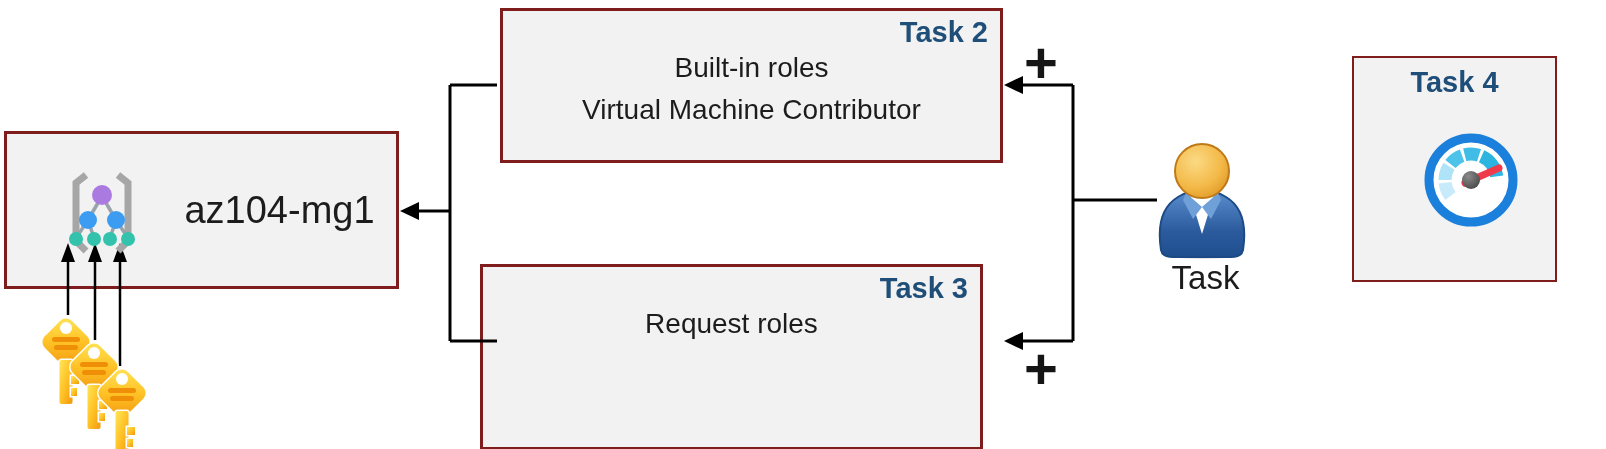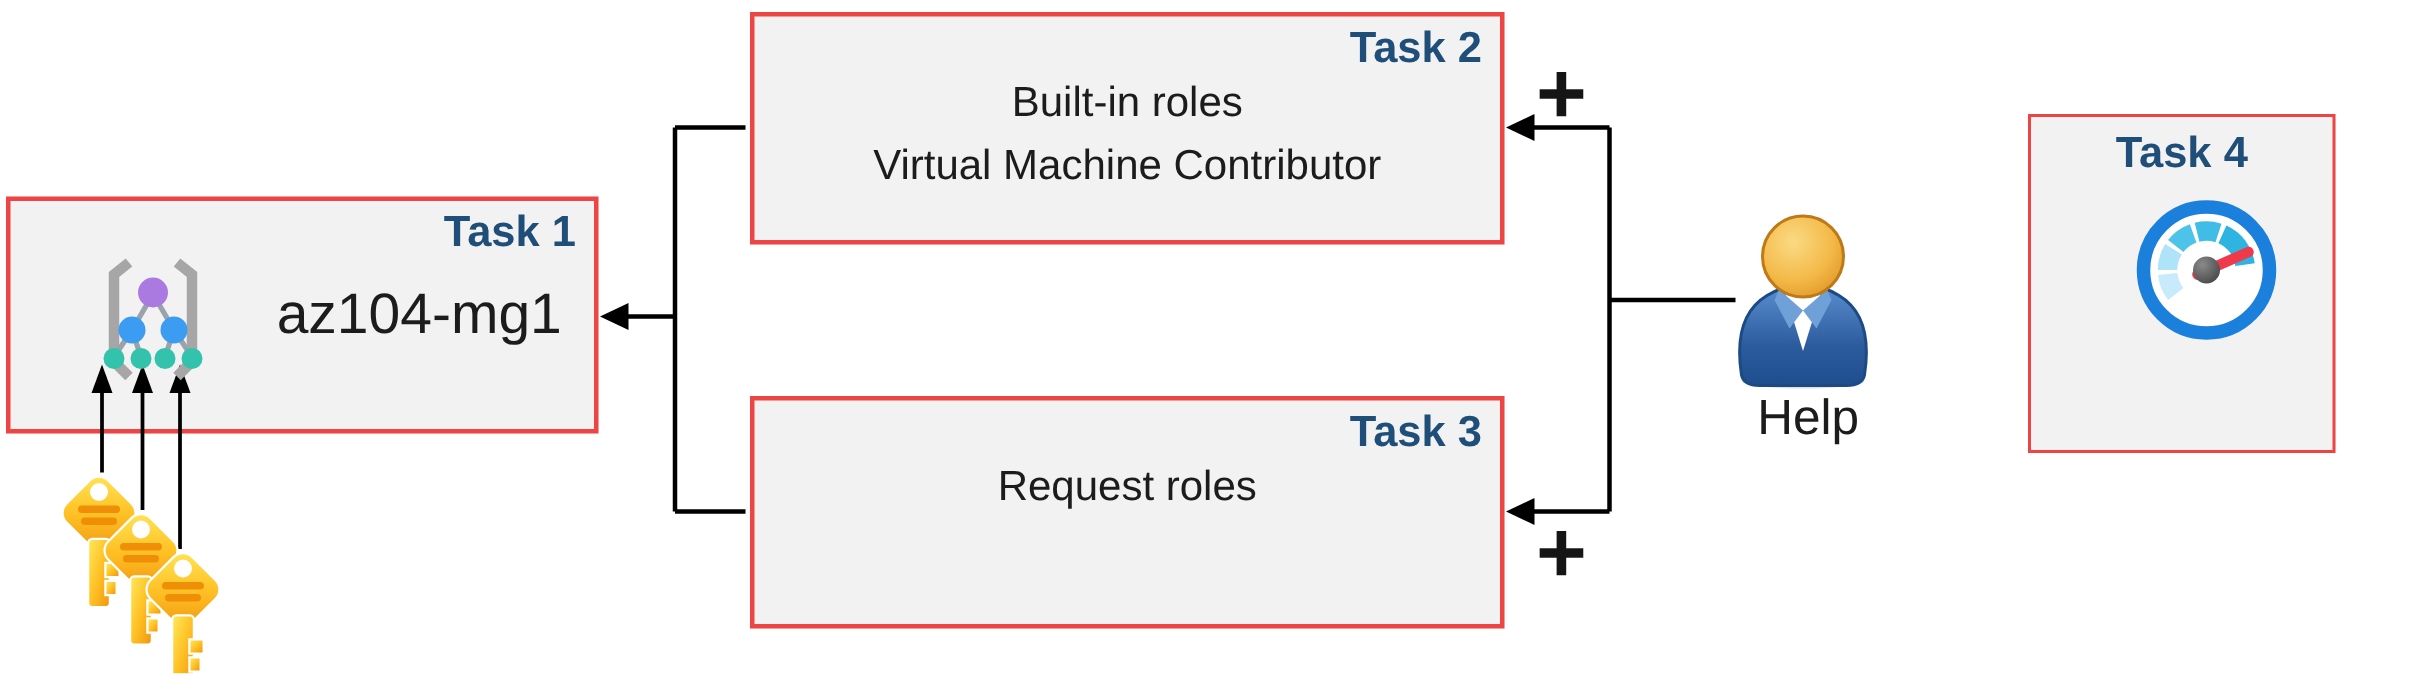--- a/index.html
+++ b/index.html
@@ -1,26 +1,26 @@
 <!DOCTYPE html>
 <html><head>
 <meta charset="utf-8">
 <style>
   html,body{margin:0;padding:0;background:#fff;}
   .canvas{
     position:relative;width:1606px;height:449px;background:#ffffff;overflow:hidden;
     font-family:"Liberation Sans","DejaVu Sans",sans-serif;
   }
   .box{
-    position:absolute;background:#f2f2f2;border:3px solid #ef4444;box-sizing:border-box;
+    position:absolute;background:#f2f2f2;border:3px solid #7f1d1d;box-sizing:border-box;
   }
   .box.task1{left:4px;top:131px;width:395px;height:158px;}
   .box.task2{left:500px;top:8px;width:503px;height:155px;}
-  .box.task3{left:500px;top:264px;width:503px;height:155px;}
-  .box.task4{left:1352px;top:76px;width:205px;height:226px;border-width:2px;}
+  .box.task3{left:480px;top:264px;width:503px;height:186px;}
+  .box.task4{left:1352px;top:56px;width:205px;height:226px;border-width:2px;}
   .task-label{
     position:absolute;top:5px;right:12px;color:#1f4e79;font-weight:bold;font-size:29px;
     letter-spacing:0;
   }
   .task-label.centered{left:0;right:0;top:8px;text-align:center;}
   .box-body{
     position:absolute;left:0;right:0;top:36px;text-align:center;
     font-size:28px;line-height:42px;color:#1c1c1c;
   }
   .box-title{
@@ -43,21 +43,20 @@
   .plus.top{left:1013px;top:30px;}
   .plus.bottom{left:1013px;top:336px;}
   svg.overlay{position:absolute;left:0;top:0;pointer-events:none;}
 </style>
 </head>
 <body>
 
 <div class="canvas">
 
   <div class="box task1">
-    <span class="task-label">Task 1</span>
     <span class="box-title">az104-mg1</span>
   </div>
 
   <div class="box task2">
     <span class="task-label">Task 2</span>
     <div class="box-body">
       <div>Built-in roles</div>
       <div>Virtual Machine Contributor</div>
     </div>
   </div>
@@ -67,21 +66,21 @@
     <div class="box-body">
       <div>Request roles</div>
     </div>
   </div>
 
   <div class="box task4">
     <span class="task-label centered">Task 4</span>
   </div>
 
   <div class="hd-label">
-    <div>Help</div>
+    <div>Task</div>
   </div>
 
   <div class="plus top">+</div>
   <div class="plus bottom">+</div>
 
   <svg class="overlay" width="1606" height="449" viewBox="0 0 1606 449">
     <defs>
       <linearGradient id="gold" x1="0" y1="0" x2="1" y2="1">
         <stop offset="0" stop-color="#ffe659"></stop>
         <stop offset="0.5" stop-color="#ffc226"></stop>

